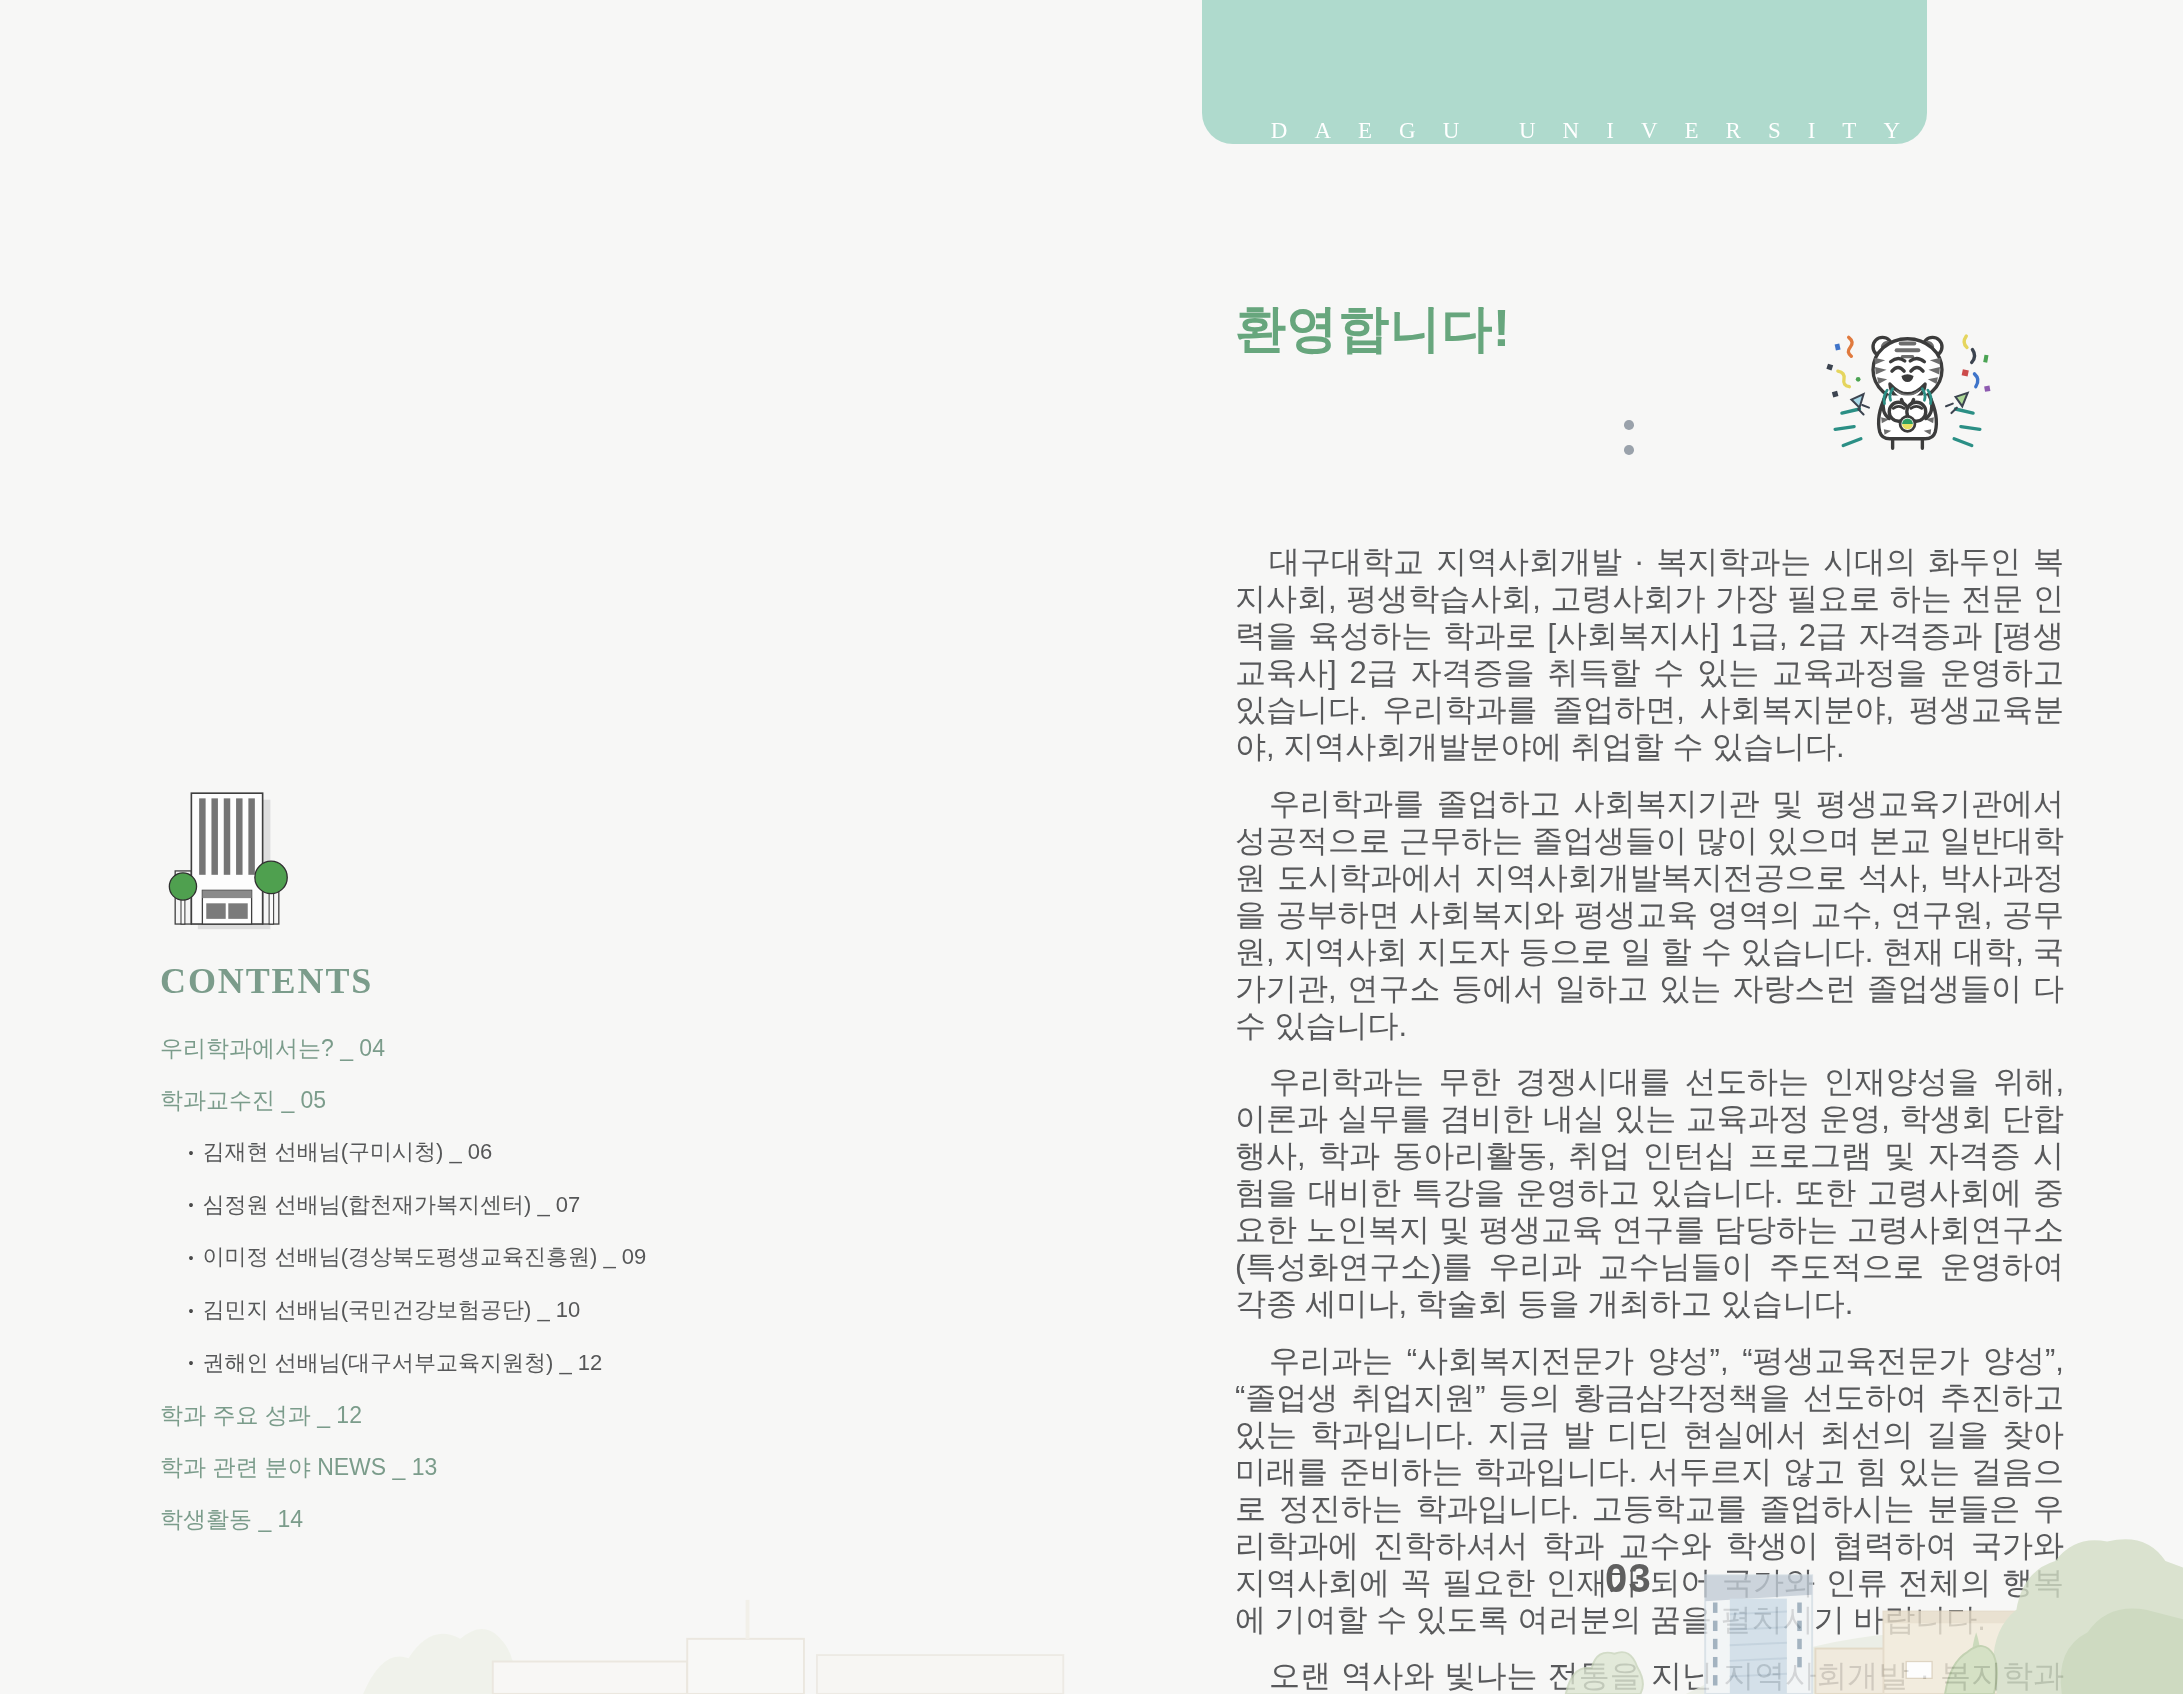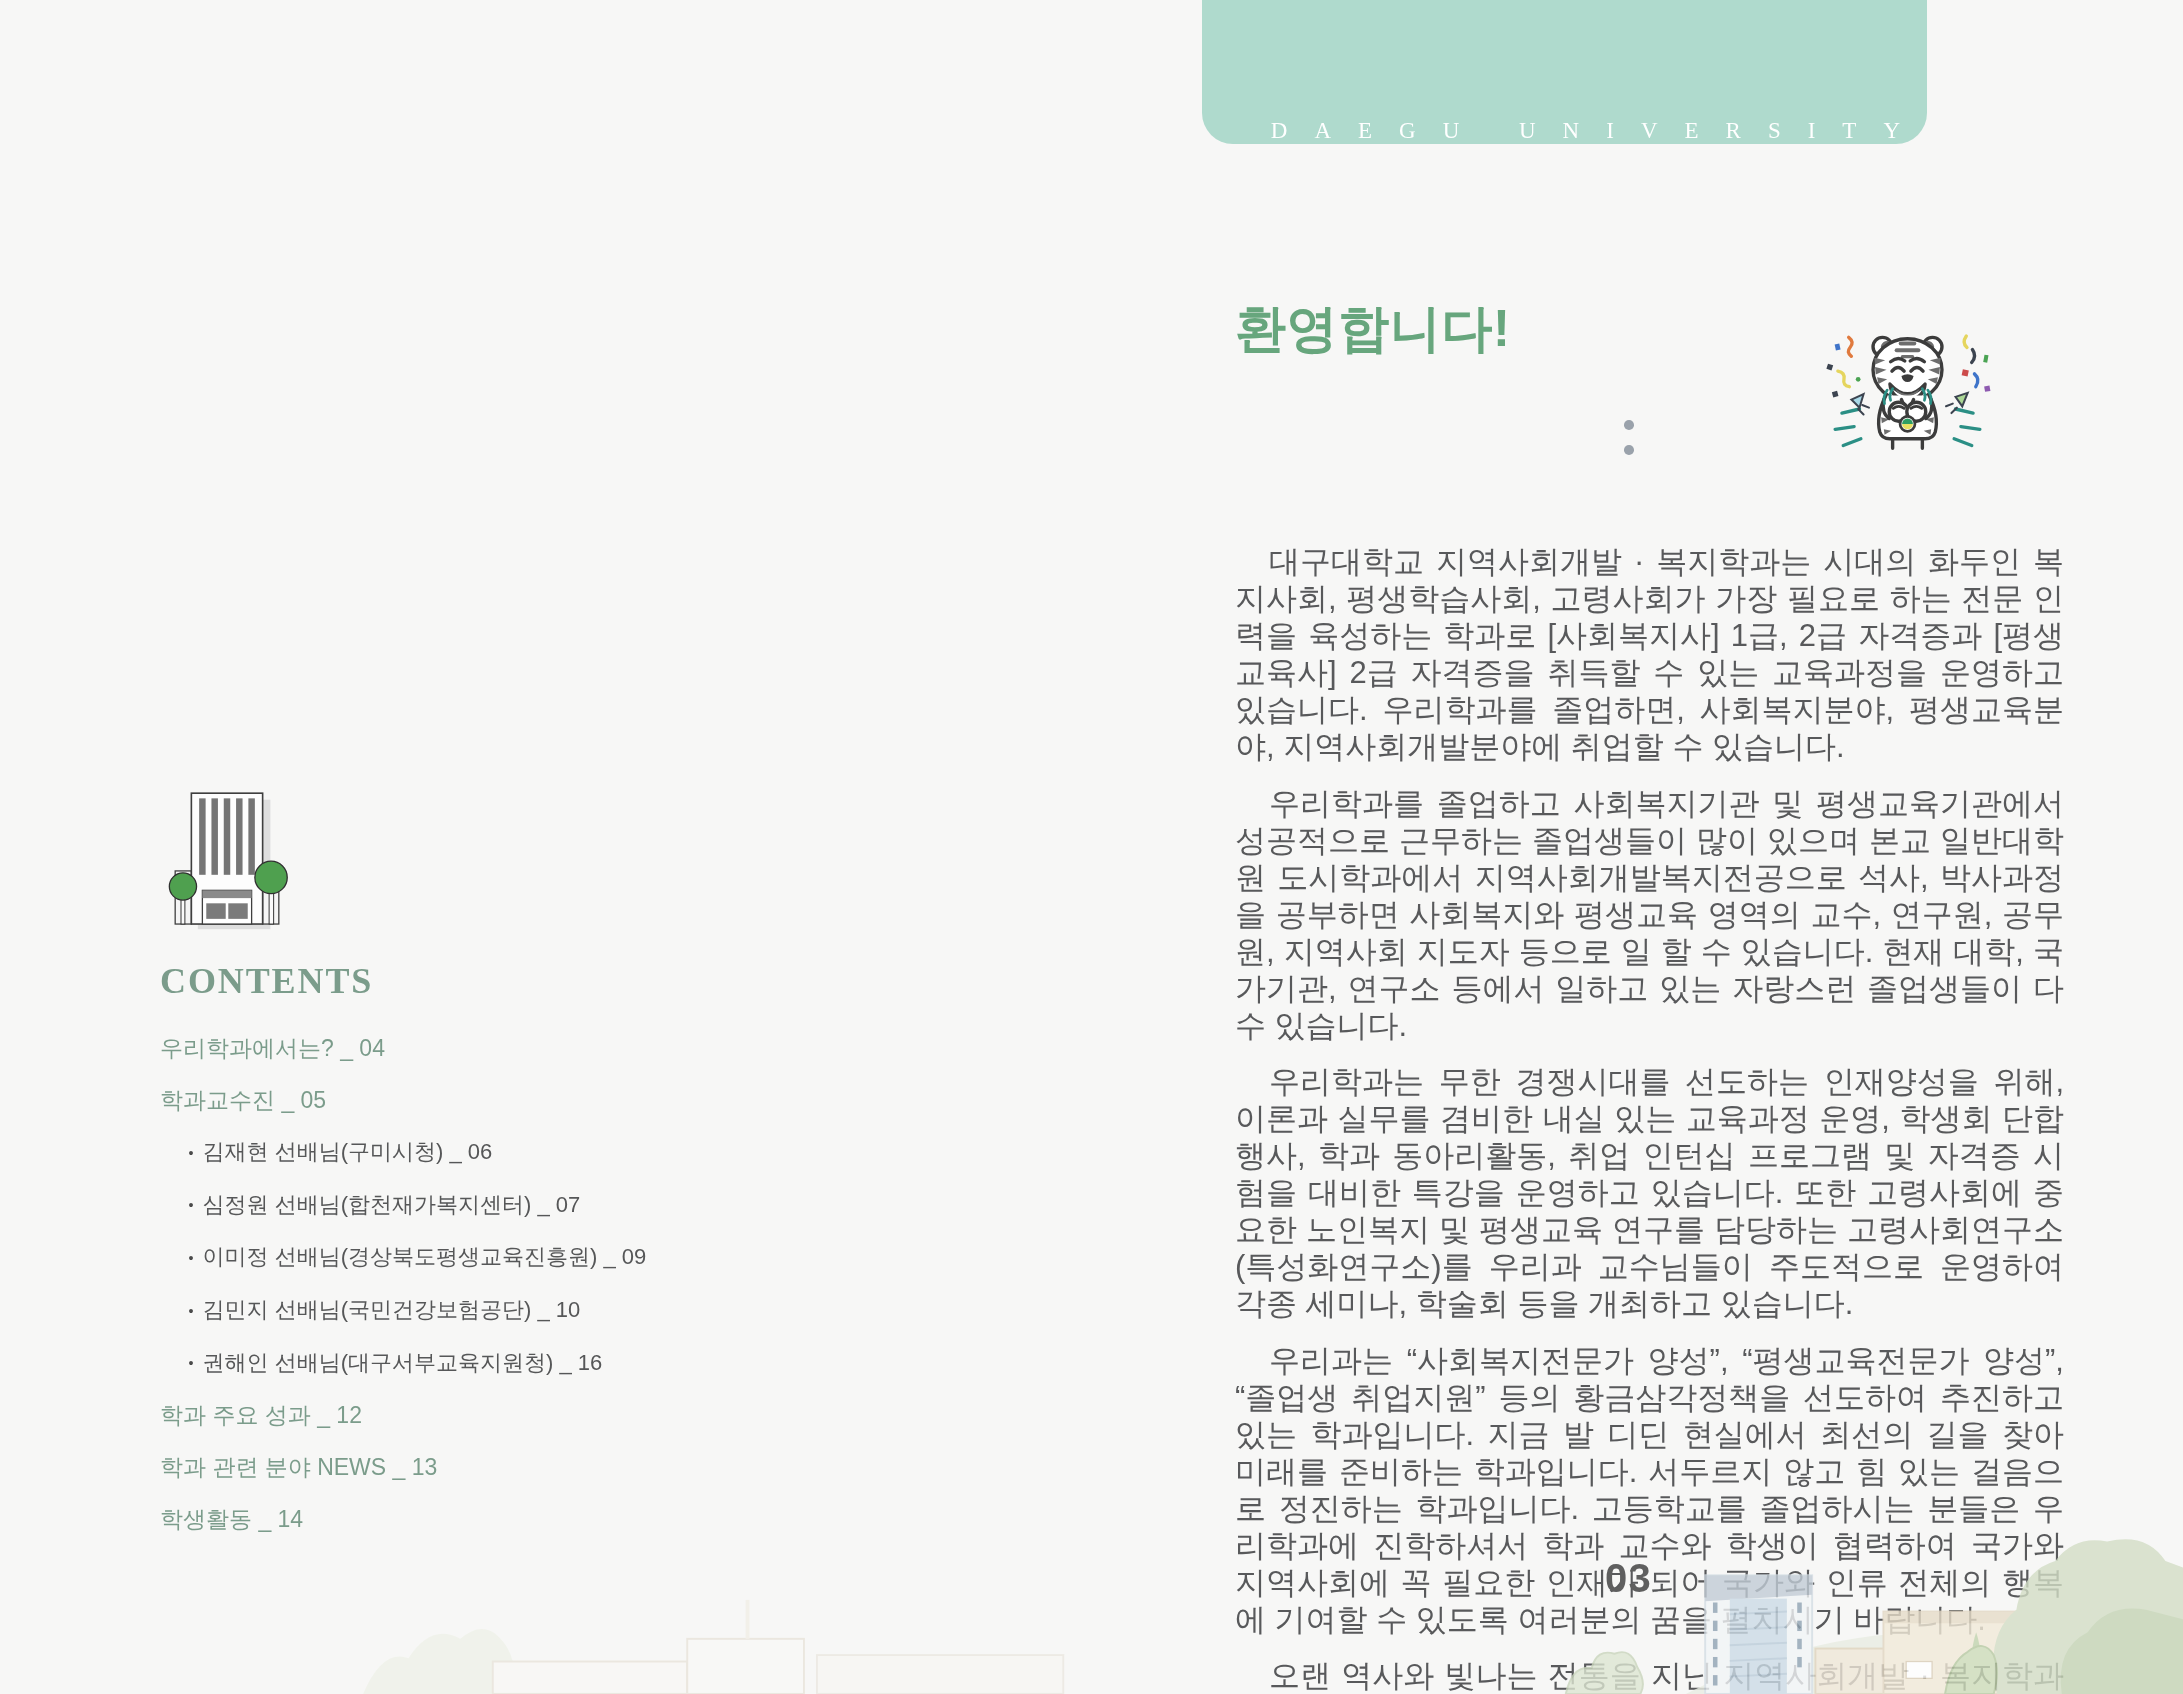--- a/index.html
+++ b/index.html
@@ -80,21 +80,21 @@
   </svg>
 
   <div class="contents-title">CONTENTS</div>
   <div class="toc">
       <div class="toc-item main"><span>우리학과에서는? _ 04</span></div>
       <div class="toc-item main"><span>학과교수진 _ 05</span></div>
       <div class="toc-item sub"><span class="bullet">•</span><span>김재현 선배님(구미시청) _ 06</span></div>
       <div class="toc-item sub"><span class="bullet">•</span><span>심정원 선배님(합천재가복지센터) _ 07</span></div>
       <div class="toc-item sub"><span class="bullet">•</span><span>이미정 선배님(경상북도평생교육진흥원) _ 09</span></div>
       <div class="toc-item sub"><span class="bullet">•</span><span>김민지 선배님(국민건강보험공단) _ 10</span></div>
-      <div class="toc-item sub"><span class="bullet">•</span><span>권해인 선배님(대구서부교육지원청) _ 16</span></div>
+      <div class="toc-item sub"><span class="bullet">•</span><span>권해인 선배님(대구서부교육지원청) _ 12</span></div>
       <div class="toc-item main"><span>학과 주요 성과 _ 12</span></div>
       <div class="toc-item main"><span>학과 관련 분야 NEWS _ 13</span></div>
       <div class="toc-item main"><span>학생활동 _ 14</span></div>
     </div>
 
   <div class="welcome-title">환영합니다!</div>
 
   <div class="deco-dots">
     <span></span>
     <span></span>

